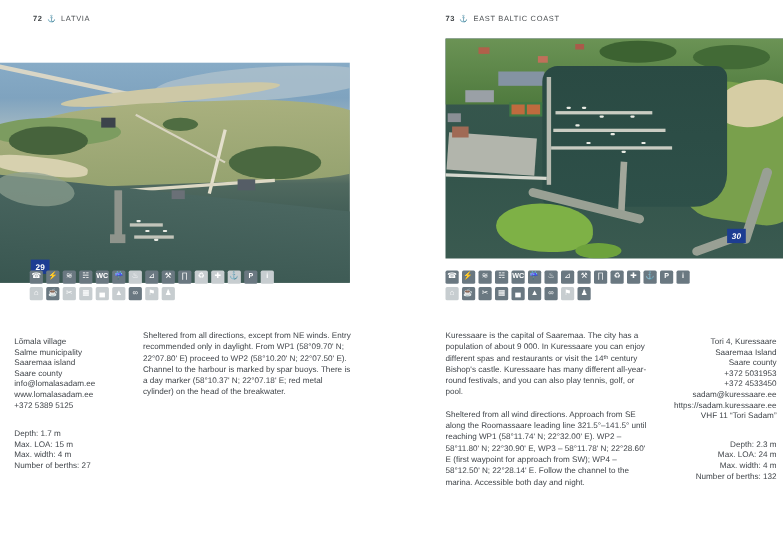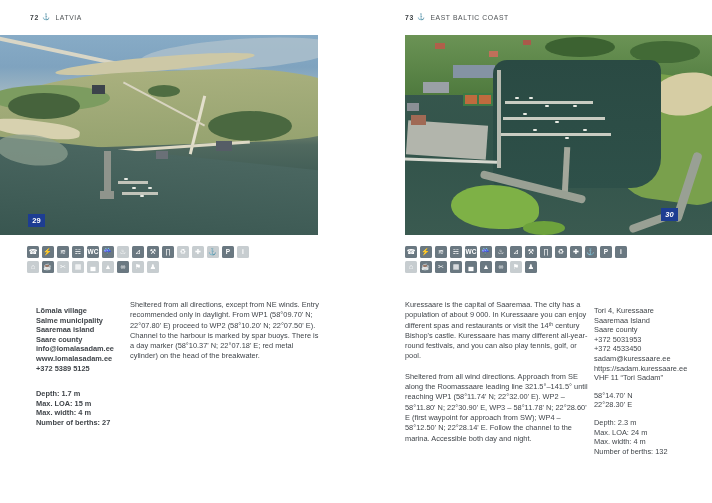--- a/index.html
+++ b/index.html
@@ -9,21 +9,21 @@
   
   .pagehead { position:absolute; top:13px; font-size:6.8px; letter-spacing:0.6px; color:#4d5154; display:flex; align-items:center; gap:4px; }
   .pagehead .num { font-weight:bold; color:#3f4346; }
   .pagehead .anchor { font-size:6.5px; color:#6a6f73; }
   #headL { left:30px; }
   #headR { left:405px; }
 
   
   .photo { position:absolute; top:35px; height:200px; overflow:hidden; }
   .photo div { position:absolute; }
-  #photoL { left:0; width:318px; background:linear-gradient(180deg,#87abc6 0%,#7fa3bf 16%,#9db5c2 28%,#a5ad85 36%,#50695f 55%,#3a5751 78%,#35524c 100%); }
+  #photoL { left:0; width:318px; background:linear-gradient(180deg,#87abc6 0%,#7fa3bf 16%,#9db5c2 28%,#a5ad85 36%,#50695f 55%,#3a5751 78%,#35524c 100%);margin-top:22px; }
   #photoR { left:405px; width:307px; background:linear-gradient(180deg,#38584e 0%,#33544b 60%,#3a5a50 100%);font-style:italic; }
 
   
   .pl-shallow { top:4px; left:140px; width:200px; height:30px; background:#aec0cc; border-radius:50%; transform:rotate(-4deg); opacity:.8; }
   .pl-causeway { top:16px; left:-8px; width:150px; height:4px; background:#d9d6c6; transform:rotate(12deg); }
   .pl-spit { top:22px; left:55px; width:200px; height:14px; background:#cdc8a6; border-radius:50%; transform:rotate(-5deg); }
   .pl-grass { top:36px; left:-18px; width:360px; height:74px; background:linear-gradient(180deg,#a9b07e,#96a370); border-radius:45% 35% 20% 30% / 60% 40% 20% 30%; transform:rotate(-2deg); }
   .pl-green-shore { top:50px; left:-10px; width:120px; height:26px; background:#7c9c60; border-radius:50%; }
   .pl-trees1 { top:58px; left:8px; width:72px; height:26px; background:#46633c; border-radius:50%; }
   .pl-trees2 { top:76px; left:208px; width:84px; height:30px; background:#4a6840; border-radius:50%; }
@@ -88,22 +88,22 @@
   #iconsL { left:27px; }
   #iconsR { left:405px; }
   .icon { width:12px; height:12px; border-radius:1.5px; color:#ffffff; font-size:7px; line-height:12px; text-align:center; display:inline-block; overflow:hidden; }
   .icon.on { background:#6a7881; }
   .icon.off { background:#c7cdd0; }
   .icon.txt { font-size:6.5px; font-weight:bold; }
 
   
   .lines { white-space:pre-line; font-size:7.4px; line-height:9.6px; color:#40454a; }
   .colblock { position:absolute; top:306px; }
-  #contactL { left:36px; width:100px;font-weight:bold; }
-  #contactR { left:594px; width:112px; }
+  #contactL { left:13px; width:100px; }
+  #contactR { left:594px; width:112px;text-align:right; }
   .gap { height:8px; }
 
   .main { position:absolute; top:300px; }
   #mainL { left:130px; width:192px; }
   #mainR { left:405px; width:186px; }
   .title { font-size:21px; font-weight:bold; letter-spacing:0.5px; color:#26338c; margin:0 0 13px 0; }
   .para { font-size:7.4px; line-height:10.3px; color:#40454a; margin:0 0 10px 0; }
 </style>
 </head>
 <body>
@@ -230,22 +230,20 @@
   <div class="colblock" id="contactR">
     <div class="lines">Tori 4, Kuressaare
 Saaremaa Island
 Saare county
 +372 5031953
 +372 4533450
 sadam@kuressaare.ee
 https://sadam.kuressaare.ee
 VHF 11 “Tori Sadam”</div>
     <div class="gap"></div>
-    <div class="lines">58°14.70' N
-22°28.30' E</div>
     <div class="gap"></div>
     <div class="lines">Depth: 2.3 m
 Max. LOA: 24 m
 Max. width: 4 m
 Number of berths: 132</div>
   </div>
 
 </div>
 
 </body></html>

